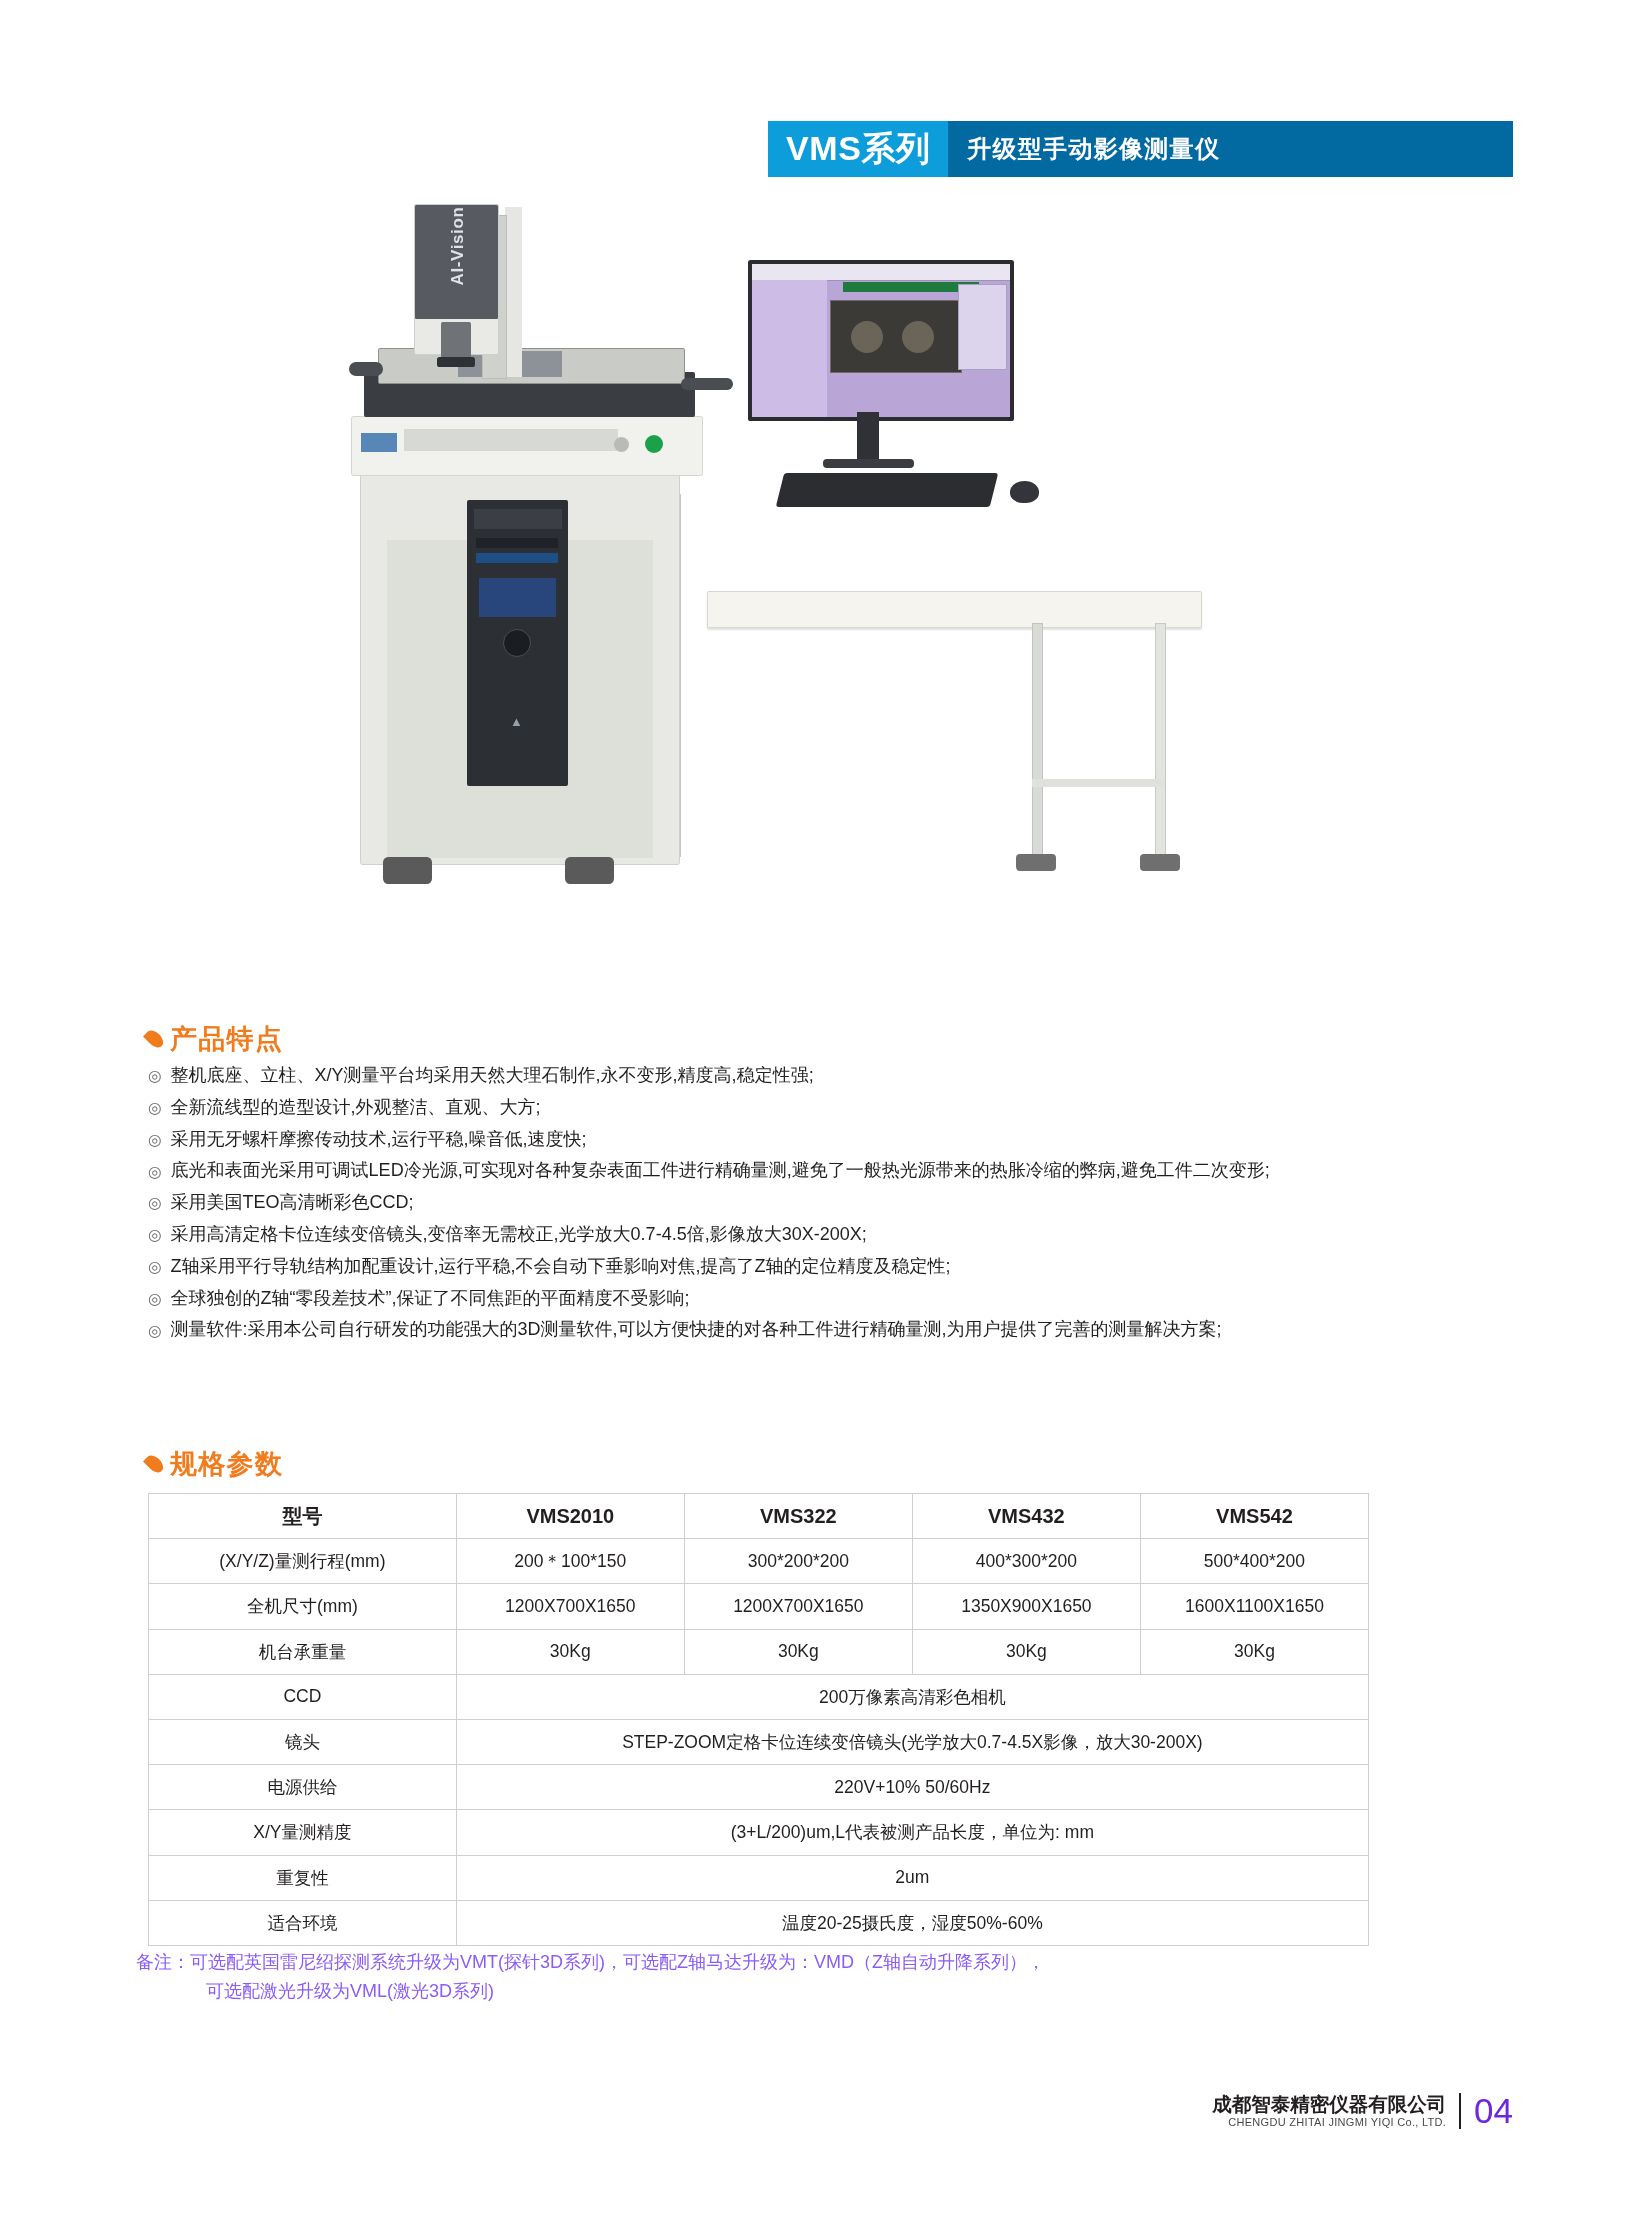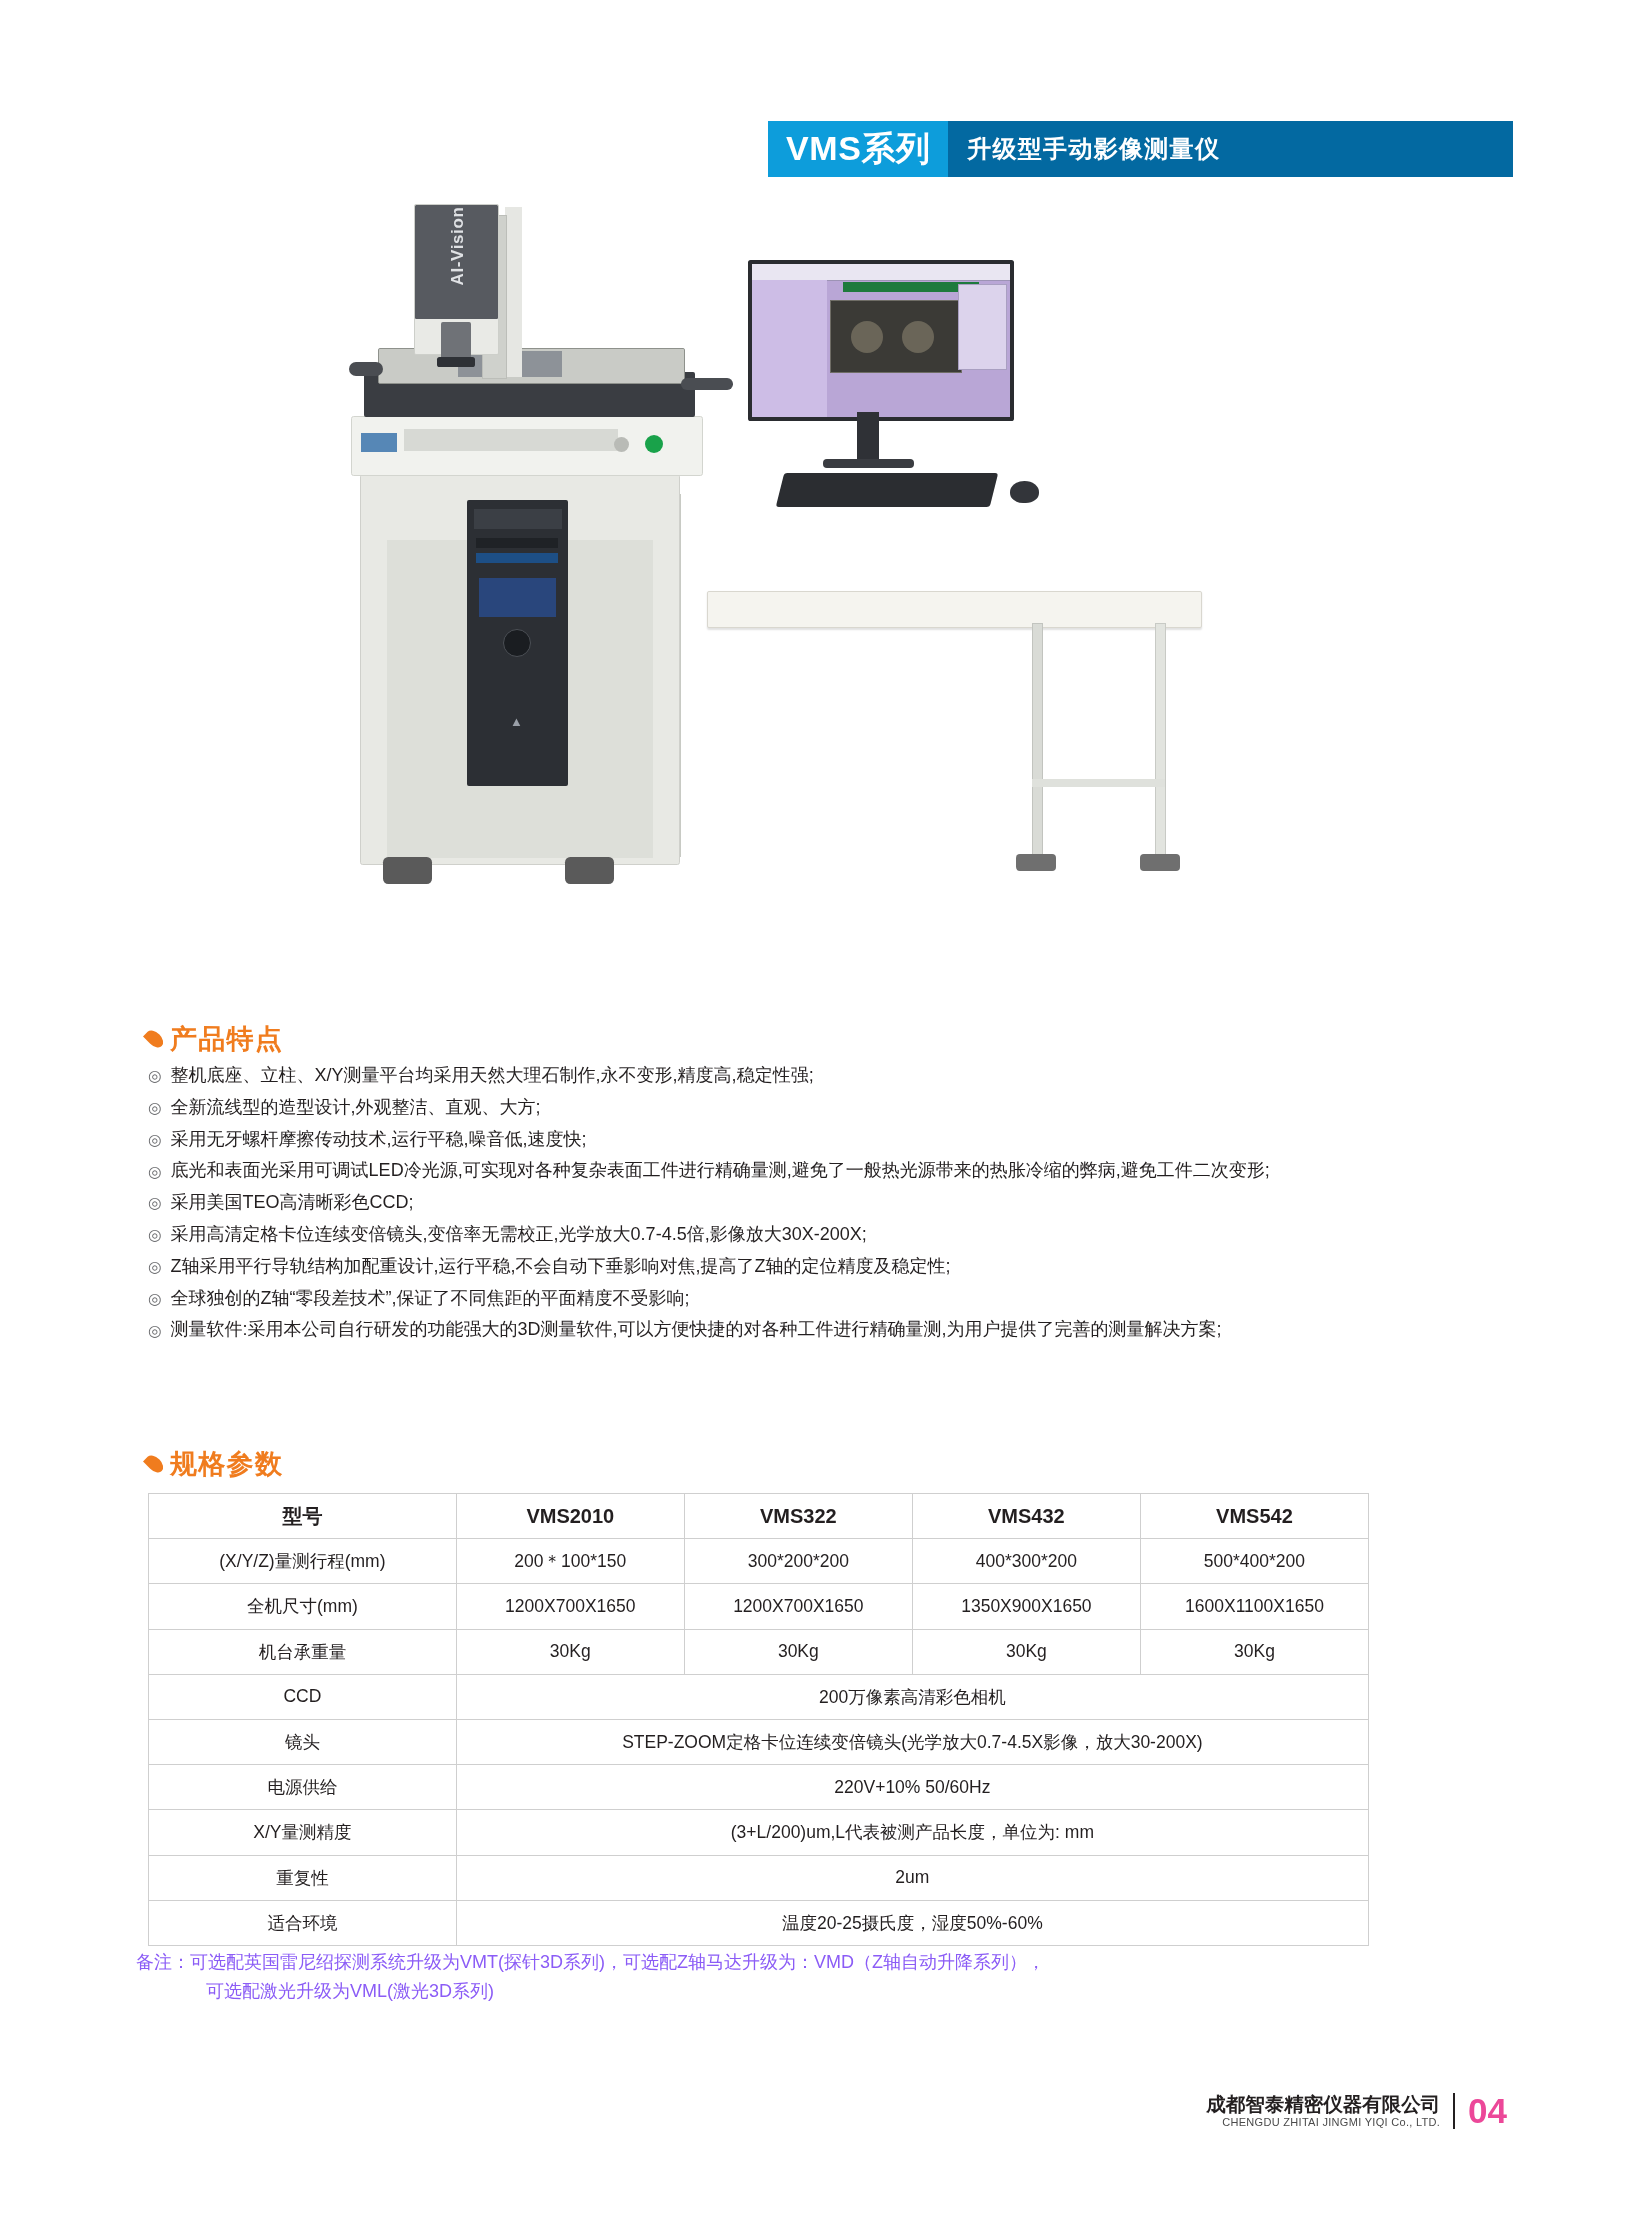--- a/index.html
+++ b/index.html
@@ -585,21 +585,21 @@
   }
   .note-indent {
     display: block;
     padding-left: 70px;
   }
 
   
   .footer {
     position: absolute;
     top: 2091px;
-    right: 139px;
+    right: 133px;
     display: flex;
     align-items: center;
     gap: 13px;
   }
   .footer-texts {
     text-align: right;
     line-height: 1.25;
   }
   .footer-cn {
     font-size: 19.5px;
@@ -611,22 +611,22 @@
     color: #4a4a4a;
     letter-spacing: 0.3px;
   }
   .footer-rule {
     width: 1.9px;
     height: 36px;
     background: #231f20;
   }
   .footer-page {
     font-size: 35px;
-    font-weight: bold;
-    color: #ec4899;
+    font-weight: normal;
+    color: #6d28d9;
     text-align: center;
   }
 </style>
 </head>
 <body>
 
 <div class="header">
   <div class="header-left">VMS系列</div>
   <div class="header-right">升级型手动影像测量仪</div>
 </div>

